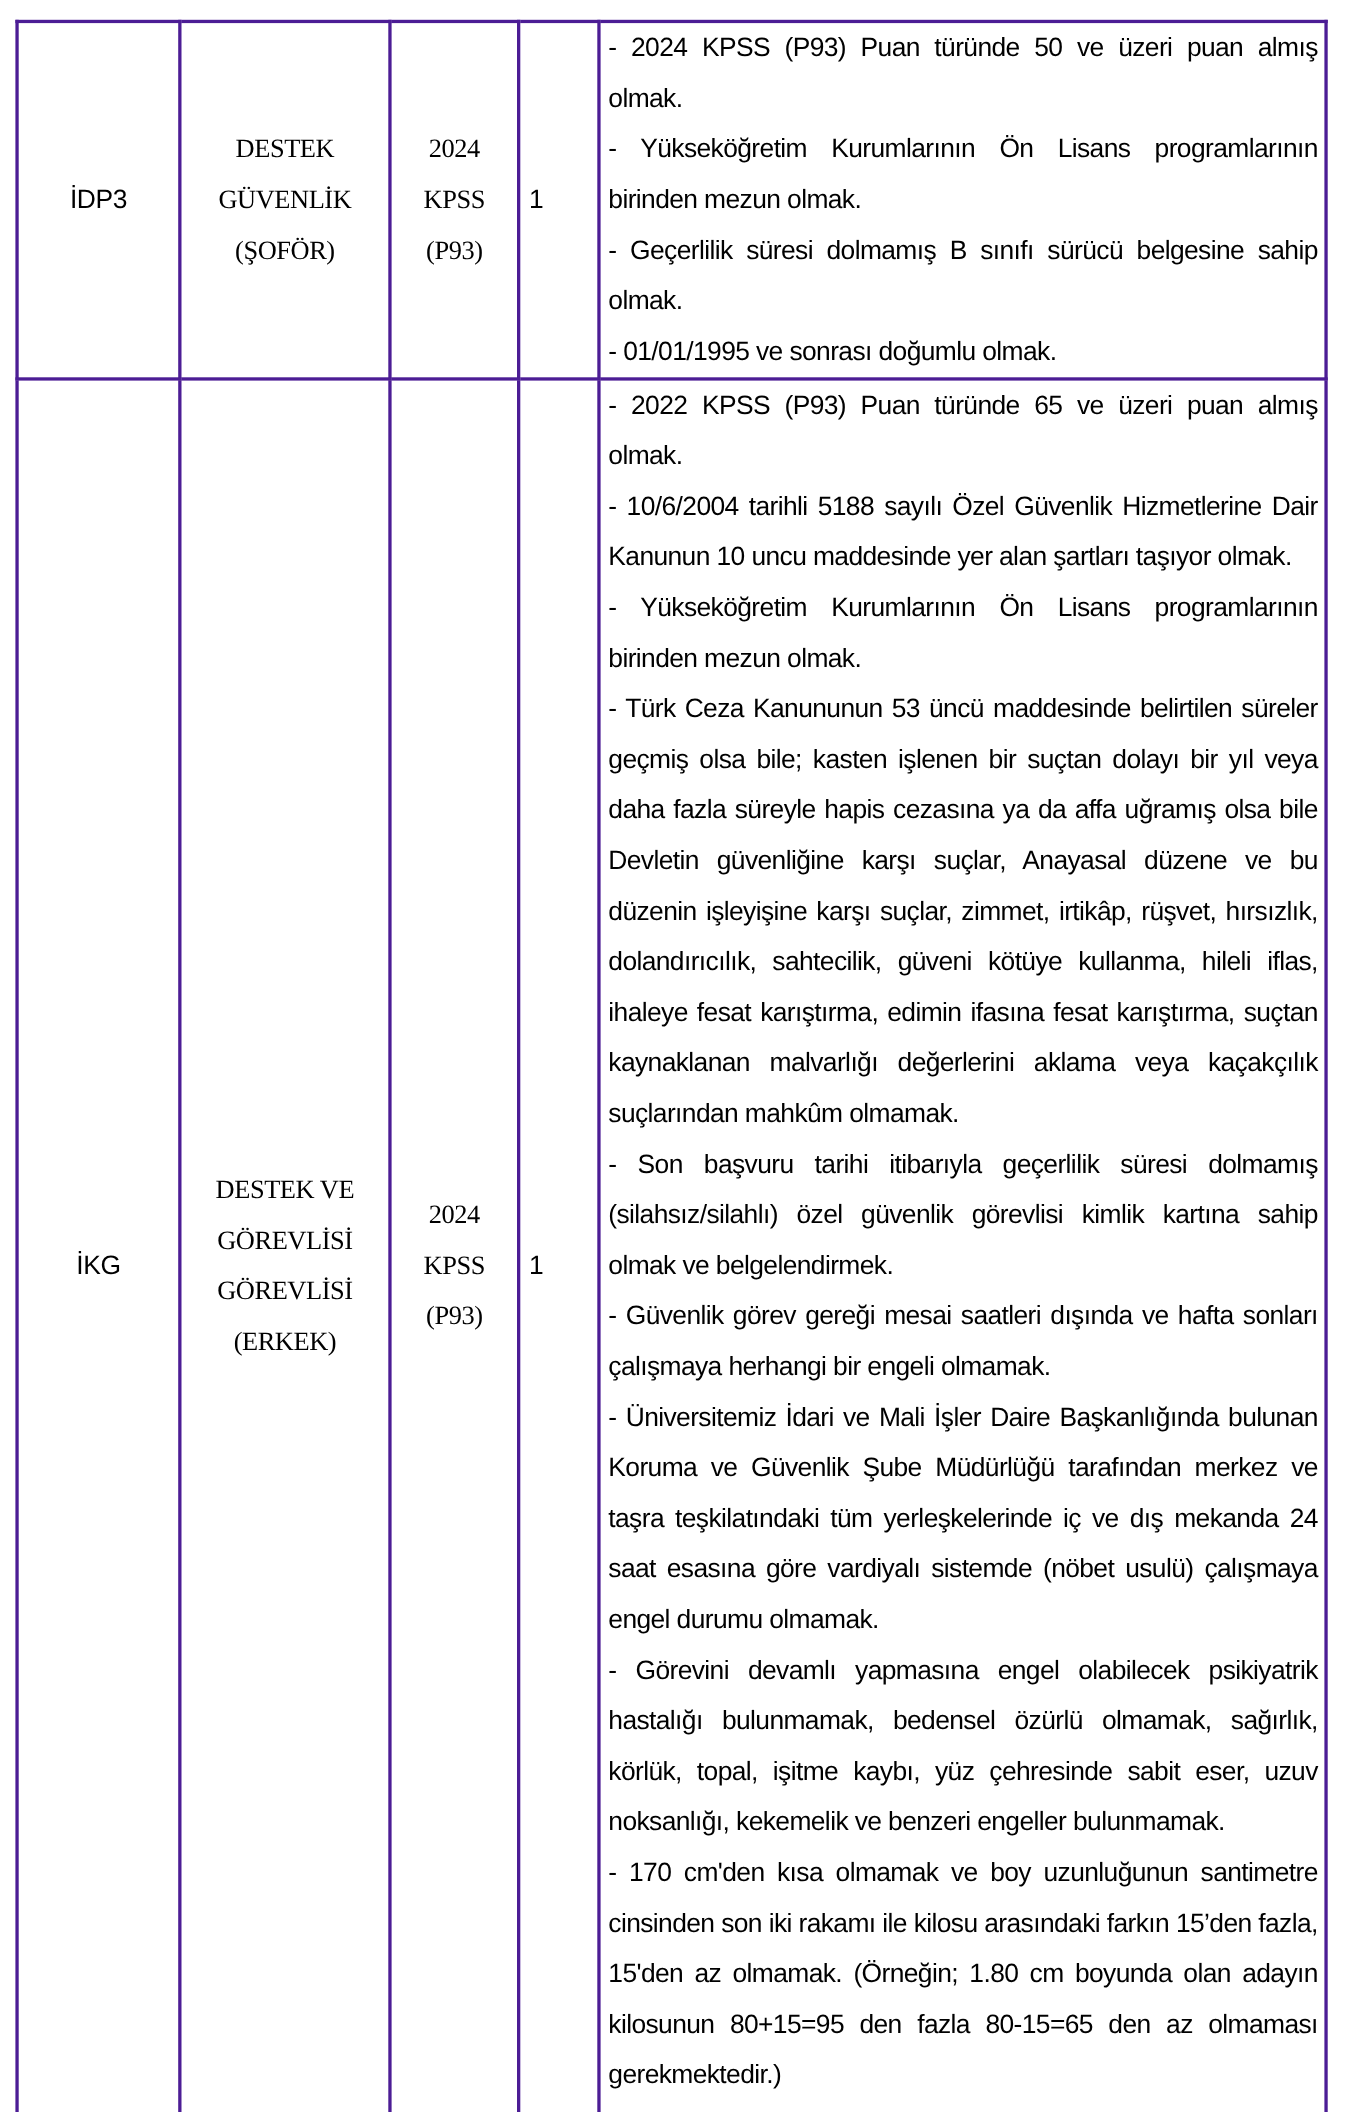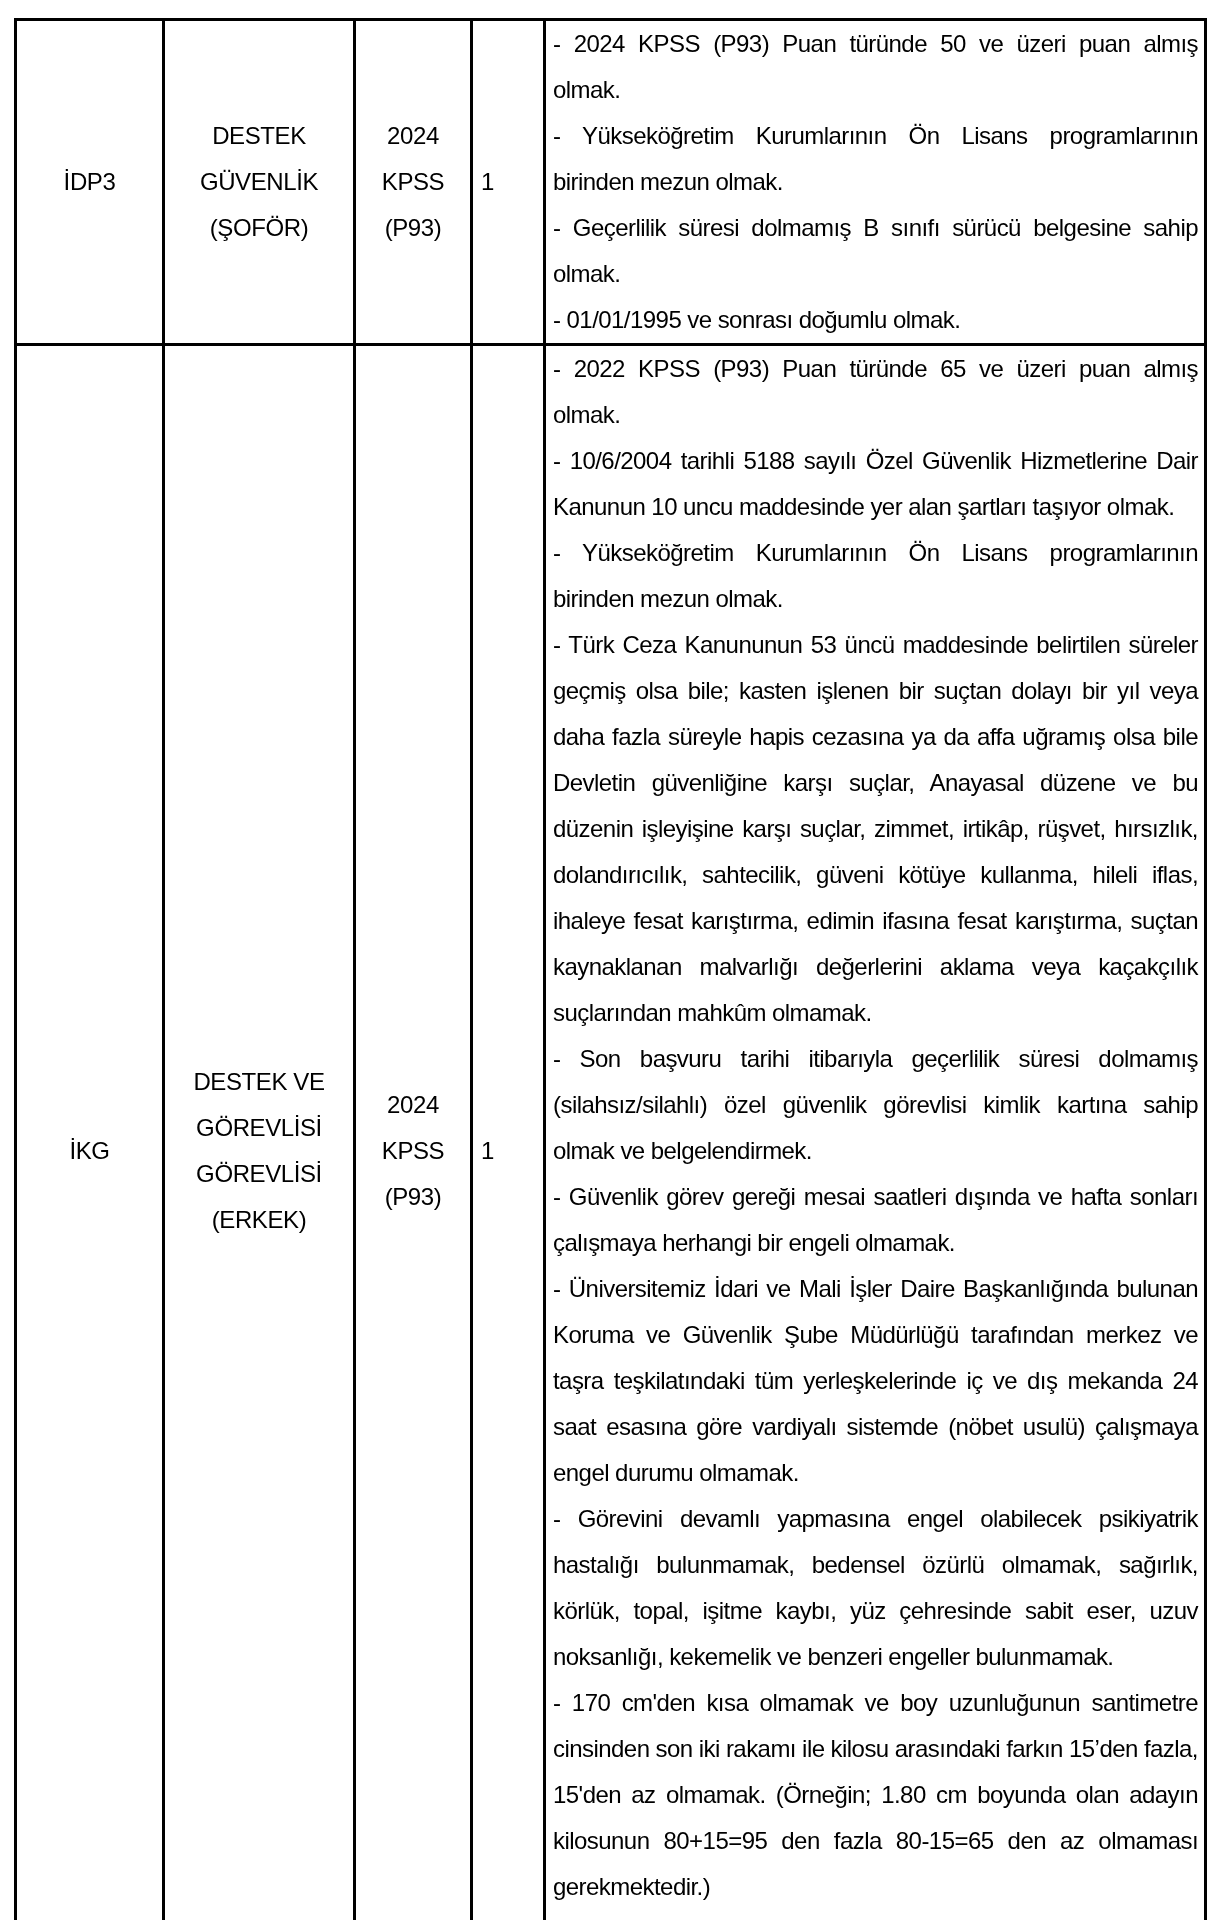--- a/index.html
+++ b/index.html
@@ -22,21 +22,21 @@
   }
   table.doc-table {
     position: absolute;
     left: 14px;
     top: 18px;
     width: 1190px;
     border-collapse: collapse;
     table-layout: fixed;
   }
   td {
-    border: 3px solid #000000;
+    border: 3px solid #4c1d95;
     vertical-align: middle;
     overflow: hidden;
   }
   col.c1 { width: 148px; }
   col.c2 { width: 191px; }
   col.c3 { width: 117px; }
   col.c4 { width: 73px; }
   col.c5 { width: 661px; }
 
   tr.r-top  { height: 234px; }
@@ -44,20 +44,21 @@
 
   .cell-center {
     text-align: center;
     font-size: 24px;
     line-height: 46px;
     letter-spacing: -0.4px;
     white-space: nowrap;
   }
   .cell-center .line {
     display: block;
+    font-family: Liberation Serif, serif;
   }
   .cell-count {
     text-align: left;
     padding-left: 8px;
     font-size: 24px;
     line-height: 46px;
     letter-spacing: -0.4px;
   }
   .cell-req {
     padding: 0 6px 0 7px;

